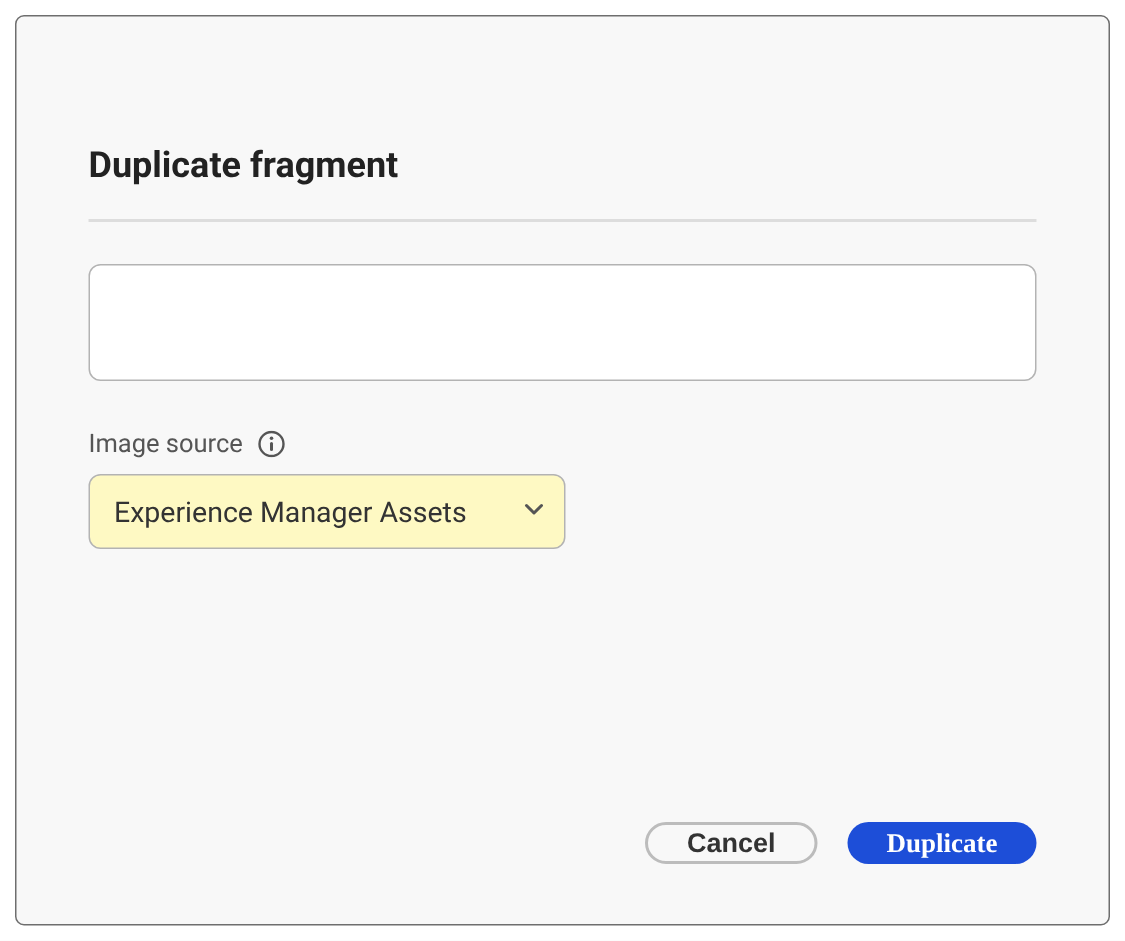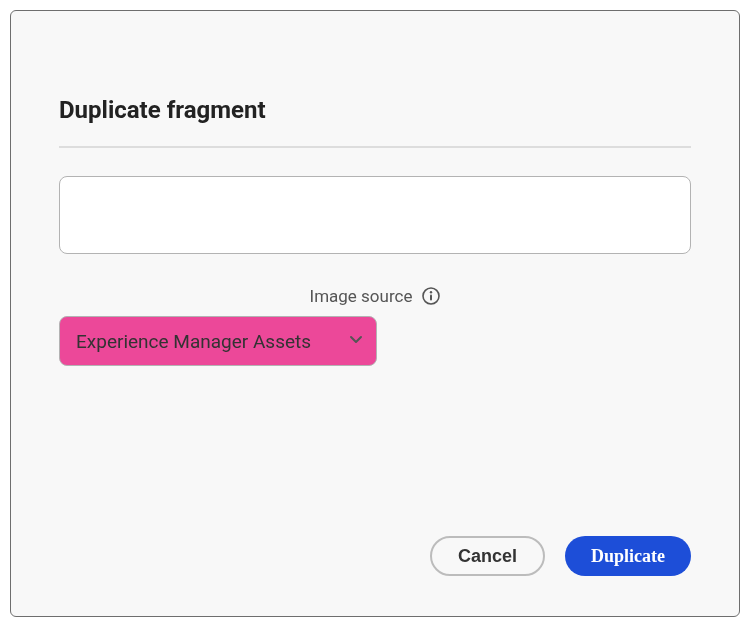--- a/index.html
+++ b/index.html
@@ -73,39 +73,38 @@
       font-size: 18px;
       color: #333;
       outline: none;
       resize: none;
     }
     .label-row {
       display: flex;
       align-items: center;
       gap: 10px;
       margin-bottom: 10px;
-      justify-content: center;
     }
     .info-icon {
       width: 18px;
       height: 18px;
       display: inline-flex;
       align-items: center;
       justify-content: center;
     }
     .select-wrapper {
       position: relative;
       width: 318px;
     }
     .select-input {
       width: 100%;
       height: 50px;
       border: 1.5px solid #b3b3b3;
       border-radius: 8px;
-      background: #ec4899;
+      background: #fef9c3;
       padding: 0 44px 0 16px;
       font-size: 19px;
       color: #333;
       display: flex;
       align-items: center;
       cursor: pointer;
     }
     .chevron {
       position: absolute;
       right: 14px;
@@ -114,21 +113,21 @@
       pointer-events: none;
     }
     .button-row {
       position: absolute;
       bottom: 40px;
       right: 48px;
       display: flex;
       gap: 20px;
     }
     .btn {
-      height: 40px;
+      height: 28px;
       padding: 12px 26px;
       border-radius: 23px;
       font-size: 18px;
       font-weight: 700;
       cursor: pointer;
       display: inline-flex;
       align-items: center;
       justify-content: center;
       border: none;
     }

